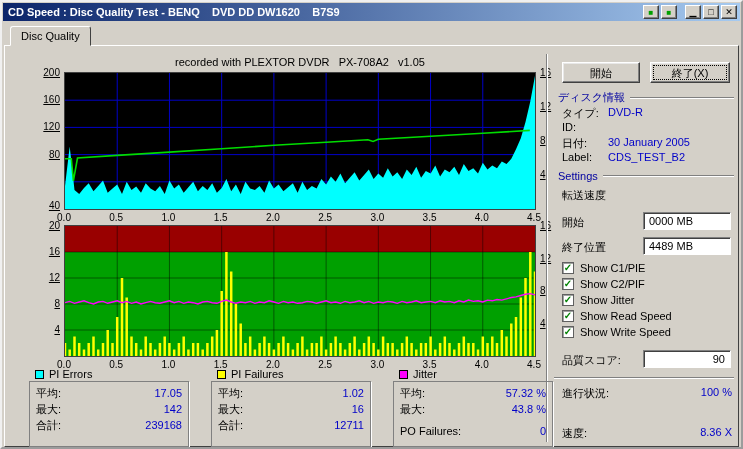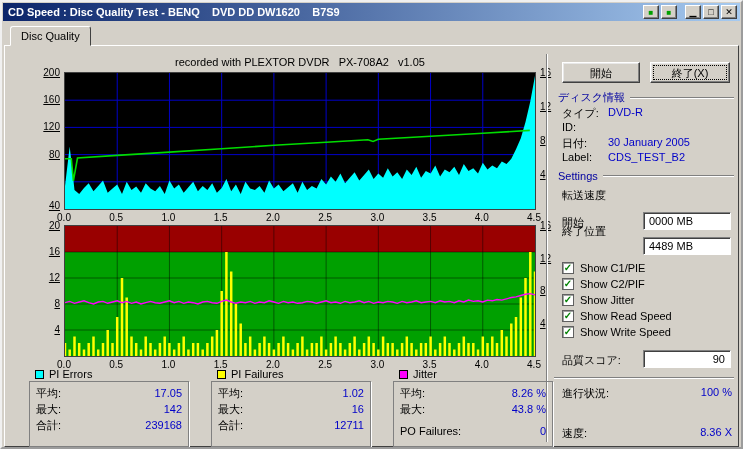--- a/index.html
+++ b/index.html
@@ -53,21 +53,21 @@
   #btn-start{left:557px;top:16px;width:78px;height:21px;}
   #btn-exit{left:645px;top:16px;width:80px;height:21px;outline:1px dotted #000;outline-offset:-4px;}
   .sect{position:absolute;left:553px;width:176px;display:flex;align-items:center;gap:5px;font-size:11px;color:#0000a0;}
   .sline{flex:1;height:2px;border-top:1px solid #808080;border-bottom:1px solid #fff;}
   #sect-disc{top:44px;} #sect-settings{top:124px;}
   .irow{position:absolute;left:557px;width:172px;display:flex;font-size:11px;height:14px;}
   .irow .lbl{width:46px;flex:none;}
   .irow .val{color:#0000c8;white-space:nowrap;}
   #row-type{top:60px;} #row-id{top:75px;} #row-date{top:90px;} #row-label{top:105px;}
   .slabel{position:absolute;left:557px;font-size:11px;}
-  #lab-transfer{top:142px;} #lab-start{top:169px;} #lab-end{top:178px;} #lab-score{top:307px;}
+  #lab-transfer{top:142px;} #lab-start{top:169px;} #lab-end{top:194px;} #lab-score{top:307px;}
   .combo{position:absolute;left:638px;top:138px;width:88px;height:20px;background:#fff;
     border:1px solid;border-color:#808080 #fff #fff #808080;box-shadow:inset 1px 1px 0 #404040;display:flex;font-size:11px;}
   .combo .cval{flex:1;padding:3px 4px;}
   .combo .cbtn{width:16px;background:#d4d0c8;border:1px solid;border-color:#fff #404040 #404040 #fff;
     font-size:7px;text-align:center;line-height:16px;color:#000;}
   .field{position:absolute;left:638px;width:88px;height:18px;background:#fff;
     border:1px solid;border-color:#808080 #fff #fff #808080;box-shadow:inset 1px 1px 0 #404040;
     font-size:11px;padding:2px 5px;}
   #field-start{top:166px;} #field-end{top:191px;} #field-score{top:304px;text-align:right;}
   .cbitem{position:absolute;left:557px;height:14px;display:flex;align-items:center;gap:6px;font-size:11px;}
@@ -330,21 +330,21 @@
         </div>
     </div>
 
     <div class="lhead" id="lh3">
       <span class="sw" style="background-color: rgb(255, 0, 255);"></span>
       <span>Jitter</span>
     </div>
     <div class="lbox" id="lb3">
       <div class="lrow">
           <span>平均:</span>
-          <span class="val">8.26 %</span>
+          <span class="val">57.32 %</span>
         </div>
       <div class="lrow">
           <span>最大:</span>
           <span class="val">43.8 %</span>
         </div>
       <div class="lrow gap">
           <span>PO Failures:</span>
           <span class="val">0</span>
         </div>
     </div>

